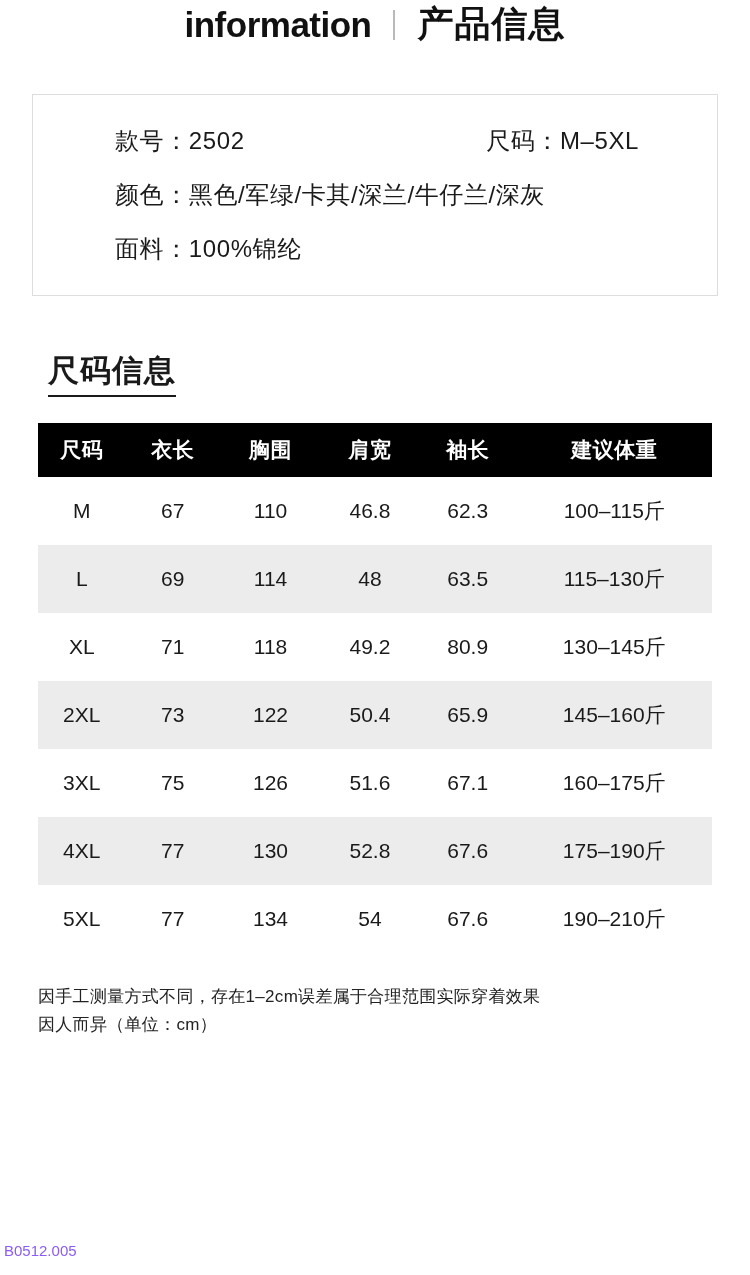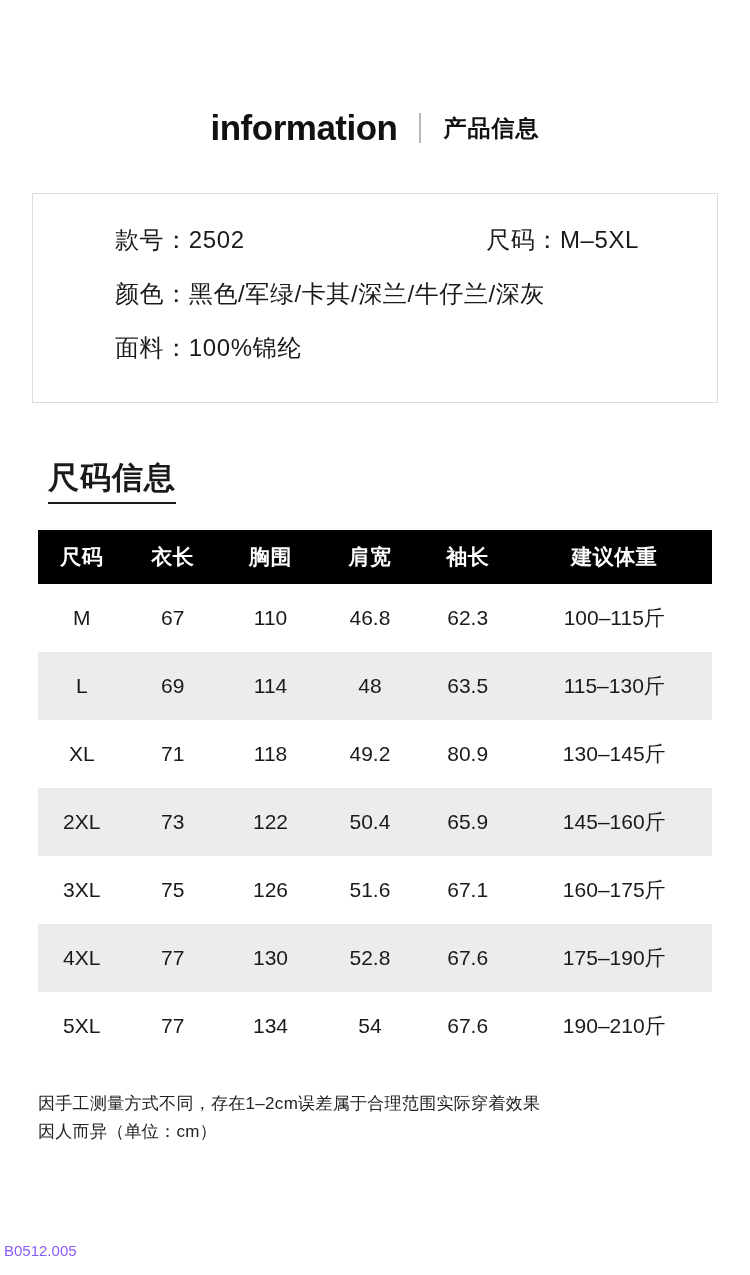--- a/index.html
+++ b/index.html
@@ -15,56 +15,55 @@
     color: #1a1a1a;
     overflow: hidden;
   }
 
   
   .header {
     display: flex;
     align-items: center;
     justify-content: center;
     gap: 22px;
-    padding-top: 108px;
   }
   .header-en {
     font-family: "Liberation Sans", sans-serif;
     font-size: 35px;
     font-weight: bold;
     letter-spacing: -0.5px;
     color: #111;
   }
   .header-divider {
     width: 2px;
     height: 30px;
     background: #b9b9b9;
   }
   .header-cn {
-    font-size: 23px;
+    font-size: 36px;
     font-weight: bold;
     color: #111;
     letter-spacing: 1px;
   }
 
   
   .info-box {
     margin: 45px 32px 0 32px;
     border: 1px solid #ddd;
     padding: 30px 0 30px 0;
   }
   .info-row {
     display: flex;
     align-items: baseline;
     padding: 0 78px 0 82px;
     margin-bottom: 22px;
     font-size: 24px;
     letter-spacing: 0.6px;
   }
-  .info-row:last-child { margin-bottom: 8px; }
+  .info-row:last-child { margin-bottom: 0; }
   .info-row .seg { white-space: nowrap; }
   .info-row .spacer { flex: 1; }
   .info-value { }
 
   
   .size-title {
     margin: 54px 0 0 48px;
     font-size: 31px;
     font-weight: bold;
     letter-spacing: 1px;

